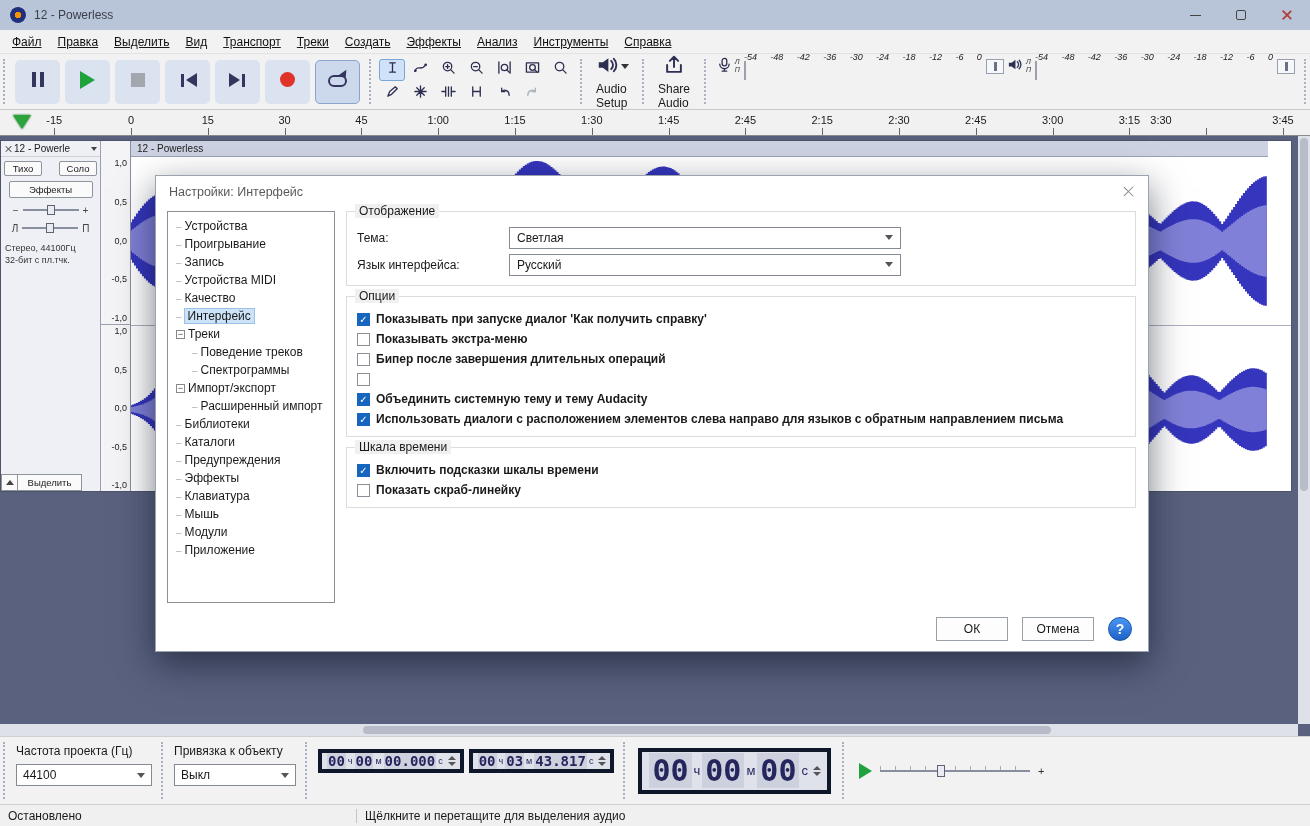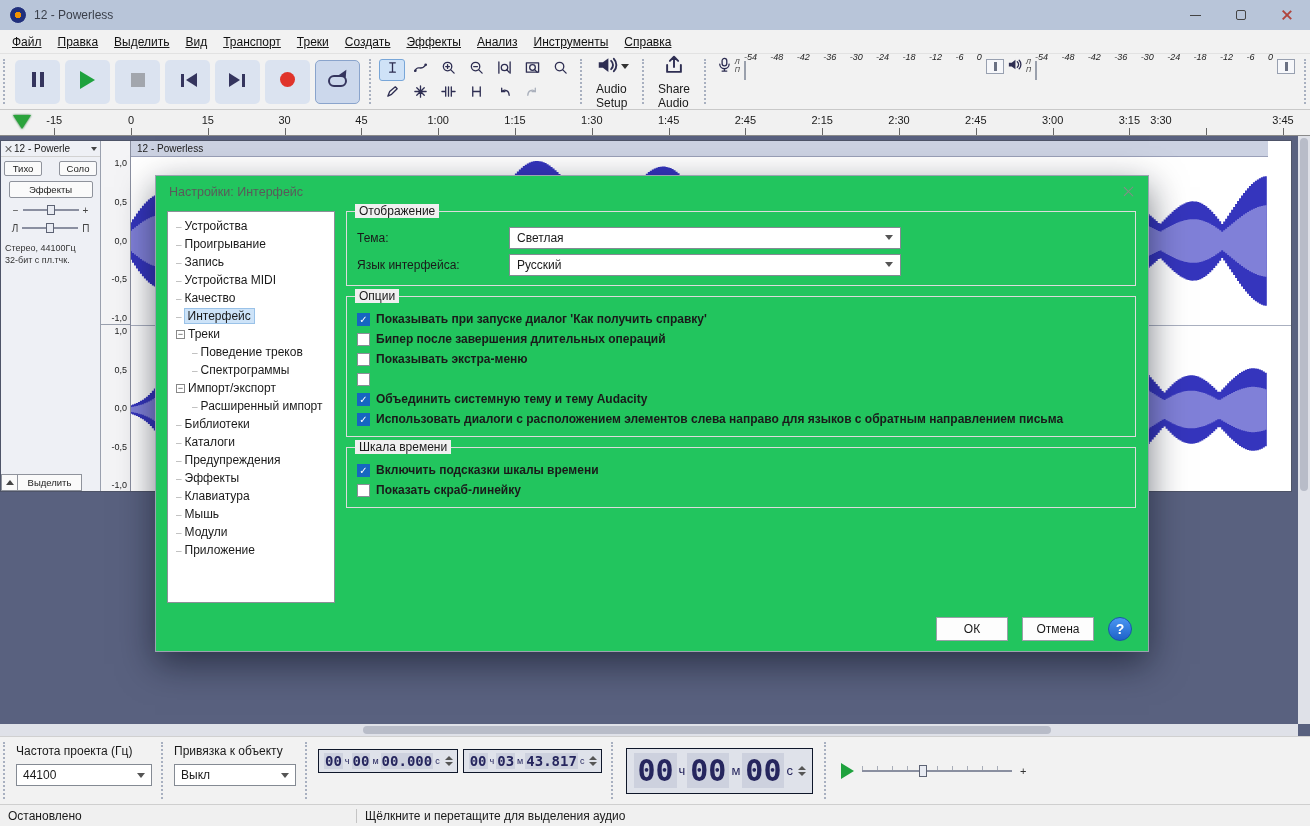--- a/index.html
+++ b/index.html
@@ -100,21 +100,21 @@
   .rchan{height:168px;display:flex;flex-direction:column;justify-content:space-between;align-items:flex-end;padding:1px 3px;font-size:9px;color:#222;}
   .rchan + .rchan{border-top:1px solid #9aa0ae;}
   .twave{flex:1;position:relative;background:#fff;overflow:hidden;}
   .clipbar{position:absolute;left:0;top:0;height:16px;width:98%;background:#ccd2e2;border-bottom:1px solid #9aa0b8;
            font-size:10px;color:#222;line-height:15px;padding-left:6px;white-space:nowrap;overflow:hidden;}
   .chan{position:absolute;left:0;width:100%;height:168px;}
   .chan1{top:16px;} .chan2{top:184px;border-top:1px solid #aab0c0;}
   .wavesvg{position:absolute;left:0;top:0;width:98%;height:100%;}
 
   
-  .dialog{position:absolute;left:155px;top:39px;width:994px;height:477px;background:#22c55e;border:1px solid #9ba3b0;
+  .dialog{position:absolute;left:155px;top:39px;width:994px;height:477px;background:#ffffff;border:1px solid #9ba3b0;
           box-shadow:0 12px 34px rgba(8,12,28,.55);z-index:5;font-size:12px;}
   .dlg-title{height:31px;display:flex;align-items:center;padding:0 13px;color:#5a5a5a;font-size:12.5px;}
   .dlg-close{margin-left:auto;position:relative;width:13px;height:13px;}
   .dlg-close::before,.dlg-close::after{content:"";position:absolute;left:6px;top:0;width:1.4px;height:13px;background:#8a8a8a;}
   .dlg-close::before{transform:rotate(45deg);} .dlg-close::after{transform:rotate(-45deg);}
   .dlg-body{position:absolute;top:31px;left:0;right:0;bottom:46px;}
   .tree{position:absolute;left:11px;top:4px;width:168px;bottom:2px;background:#fff;border:1px solid #8b9097;padding-top:5px;overflow:hidden;}
   .tree-item{height:18px;display:flex;align-items:center;white-space:nowrap;}
   .conn{color:#b0b0b0;font-size:10px;margin-right:3px;}
   .expander{width:9px;height:9px;border:1px solid #888;background:#fff;display:inline-flex;align-items:center;justify-content:center;
@@ -137,21 +137,21 @@
            color:#fff;font-weight:bold;display:flex;align-items:center;justify-content:center;font-size:14px;}
 
   
   .bottombar{height:68px;background:#f2f2f2;display:flex;align-items:stretch;border-top:1px solid #d0d0d0;}
   .bcol{padding:7px 6px 0 6px;}
   .blabel{font-size:12px;color:#1a1a1a;}
   .combo{height:22px;background:#fff;border:1px solid #848a93;display:flex;align-items:center;padding:0 6px;font-size:12px;margin-top:6px;}
   .combo .caret-down{margin-left:auto;border-top-color:#555;}
   .combo.top{margin-top:0;height:20px;}
   .timepair{display:flex;gap:5px;margin-top:5px;}
-  .timefield{height:24px;background:#dfe2ea;border:1px solid #0f172a;display:flex;align-items:center;padding:0 4px;}
+  .timefield{height:24px;background:#dfe2ea;border:4px solid #0f172a;display:flex;align-items:center;padding:0 4px;}
   .t-dig{font-family:"DejaVu Sans Mono",monospace;font-weight:bold;font-size:14px;color:#26265e;background:#cdd1de;padding:0 1px;margin:0 1px;}
   .t-unit{font-size:9px;color:#26265e;margin:0 1px;}
   .spin{display:flex;flex-direction:column;gap:2px;margin-left:4px;}
   .spin .u{width:0;height:0;border-left:4px solid transparent;border-right:4px solid transparent;border-bottom:4px solid #555;}
   .spin .d{width:0;height:0;border-left:4px solid transparent;border-right:4px solid transparent;border-top:4px solid #555;}
   .timefield.big{height:46px;align-self:center;padding:0 6px;}
   .timefield.big .t-dig{font-size:30px;padding:0 3px;}
   .timefield.big .t-unit{font-size:13px;}
   .bigwrap{display:flex;align-items:center;padding:0 8px;}
   .psbar{display:flex;align-items:center;gap:8px;padding:0 10px;}
@@ -598,25 +598,25 @@
               </div>
             </div>
             <div class="group">
               <div class="group-title">Опции</div>
               <div class="crow">
                 <span class="cbox on">✓</span>
                 <span class="clabel">Показывать при запуске диалог 'Как получить справку'</span>
               </div>
               <div class="crow">
                 <span class="cbox"></span>
-                <span class="clabel">Бипер после завершения длительных операций</span>
+                <span class="clabel">Показывать экстра-меню</span>
               </div>
               <div class="crow">
                 <span class="cbox"></span>
-                <span class="clabel">Показывать экстра-меню</span>
+                <span class="clabel">Бипер после завершения длительных операций</span>
               </div>
               <div class="crow">
                 <span class="cbox"></span>
               </div>
               <div class="crow">
                 <span class="cbox on">✓</span>
                 <span class="clabel">Объединить системную тему и тему Audacity</span>
               </div>
               <div class="crow">
                 <span class="cbox on">✓</span>

